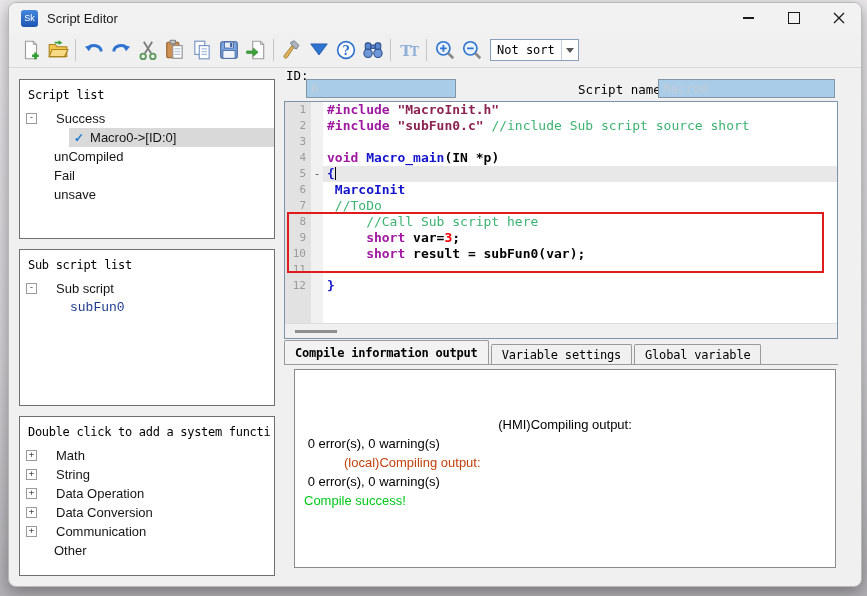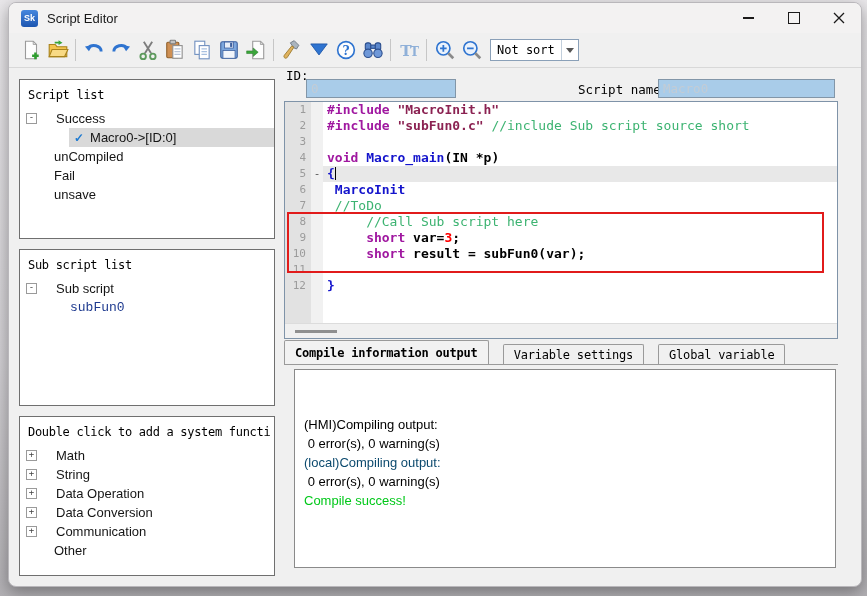--- a/index.html
+++ b/index.html
@@ -4,21 +4,21 @@
 <style>
   html,body{margin:0;padding:0;width:867px;height:596px;overflow:hidden;
     font-family:"Liberation Sans",sans-serif;
     background:linear-gradient(180deg,#e9e7ea 0%,#d2d0d4 60%,#b2b0b4 100%);}
   .window{position:absolute;left:8px;top:2px;width:852px;height:583px;background:#f0f0f0;
     border:1px solid #b9b7bb;border-radius:8px;box-shadow:0 5px 16px rgba(0,0,0,.35);overflow:hidden;}
   
   .titlebar{position:absolute;left:0;top:0;right:0;height:30px;display:flex;align-items:center;
     padding:0 0 0 12px;background:#f3f2f2;}
   .app-badge{width:17px;height:17px;border-radius:3px;background:linear-gradient(#4687de,#1c55b0);
-    color:#fff;font-size:9px;font-weight:bold;display:flex;align-items:center;justify-content:center;margin-right:9px;}
+    color:#fff;font-size:9px;font-weight:normal;display:flex;align-items:center;justify-content:center;margin-right:9px;}
   .title-text{font-size:13px;color:#191919;}
   .win-controls{margin-left:auto;display:flex;height:30px;}
   .win-btn{width:45px;height:30px;display:flex;align-items:center;justify-content:center;}
   .min-glyph{width:11px;height:1.3px;background:#1a1a1a;display:block;}
   .max-glyph{width:10px;height:10px;border:1.3px solid #1a1a1a;display:block;}
   
   .toolbar{position:absolute;left:0;top:30px;right:0;height:34px;display:flex;align-items:center;
     padding:0 0 0 8px;border-bottom:1px solid #d8d8d8;background:#f0f0f0;}
   .tb-btn{width:27px;height:27px;display:flex;align-items:center;justify-content:center;flex:none;}
   .tb-btn svg{display:block;}
@@ -58,21 +58,21 @@
   .code-line.current .code-text{background:#e8e8e8;}
   .caret{display:inline-block;width:1.5px;height:13px;background:#000;vertical-align:-2px;}
   .annotation{position:absolute;left:2px;width:533px;border:2px solid #e11b1b;pointer-events:none;}
   .hscroll{position:absolute;left:0;right:0;bottom:0;height:14px;background:#f0f0f0;border-top:1px solid #dcdcdc;}
   .hthumb{position:absolute;left:10px;top:6px;width:42px;height:3px;background:#8f8f8f;}
   
   .tabbar{position:absolute;left:275px;top:339px;width:554px;height:23px;display:flex;align-items:flex-end;
     border-bottom:1px solid #9a9a9a;box-sizing:border-box;}
   .tab{font-family:"DejaVu Sans Mono",monospace;font-size:12px;letter-spacing:-.2px;color:#000;
     border:1px solid #9a9a9a;border-bottom:none;background:#f0f0f0;height:19px;display:flex;
-    align-items:center;padding:0 10px;margin-right:14px;border-radius:2px 2px 0 0;white-space:nowrap;}
+    align-items:center;padding:0 10px;margin-right:2px;border-radius:2px 2px 0 0;white-space:nowrap;}
   .tab.active{font-weight:bold;height:23px;background:#f2f2f2;}
   
   .output{position:absolute;left:285px;top:366px;width:542px;height:199px;background:#fff;
     border:1px solid #8a8a8a;box-sizing:border-box;padding:7px 9px;font-size:13px;line-height:19px;
     white-space:pre-wrap;overflow:hidden;}
 </style>
 </head>
 <body>
 
 <div class="window">
@@ -401,16 +401,16 @@
     </div>
   </div>
 
   <div class="tabbar">
     <div class="tab active">Compile information output</div>
     <div class="tab">Variable settings</div>
     <div class="tab">Global variable</div>
   </div>
 
   <div class="output">
-    <div><div style="color: rgb(0, 0, 0);">(HMI)Compiling output:</div><div style="color: rgb(0, 0, 0);"> 0 error(s), 0 warning(s)</div><div style="color: #0c4a6e;">(local)Compiling output:</div><div style="color: rgb(0, 0, 0);"> 0 error(s), 0 warning(s)</div><div style="color: rgb(0, 200, 25);">Compile success!</div></div>
+    <div><div style="color: rgb(0, 0, 0); text-align: center;">(HMI)Compiling output:</div><div style="color: rgb(0, 0, 0);"> 0 error(s), 0 warning(s)</div><div style="color: #c2410c; margin-left: 40px;">(local)Compiling output:</div><div style="color: rgb(0, 0, 0);"> 0 error(s), 0 warning(s)</div><div style="color: rgb(0, 200, 25);">Compile success!</div></div>
   </div>
 
 </div>
 
 </body></html>

